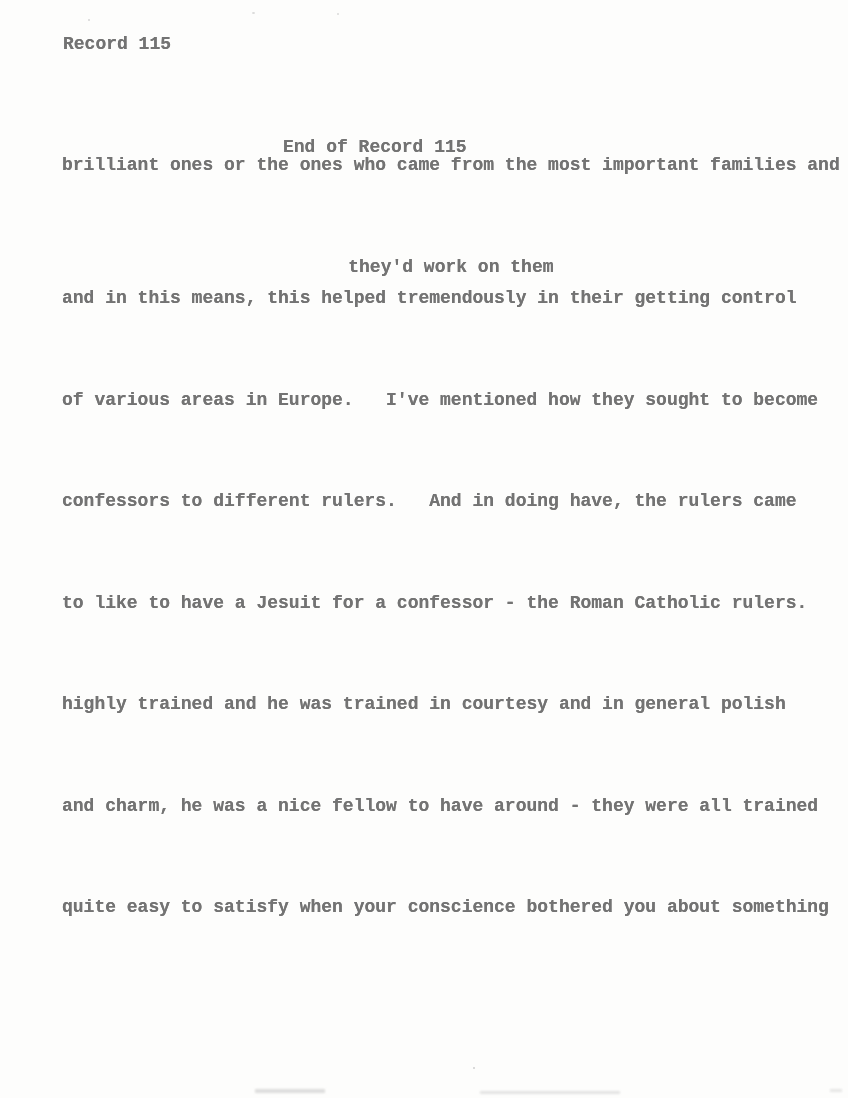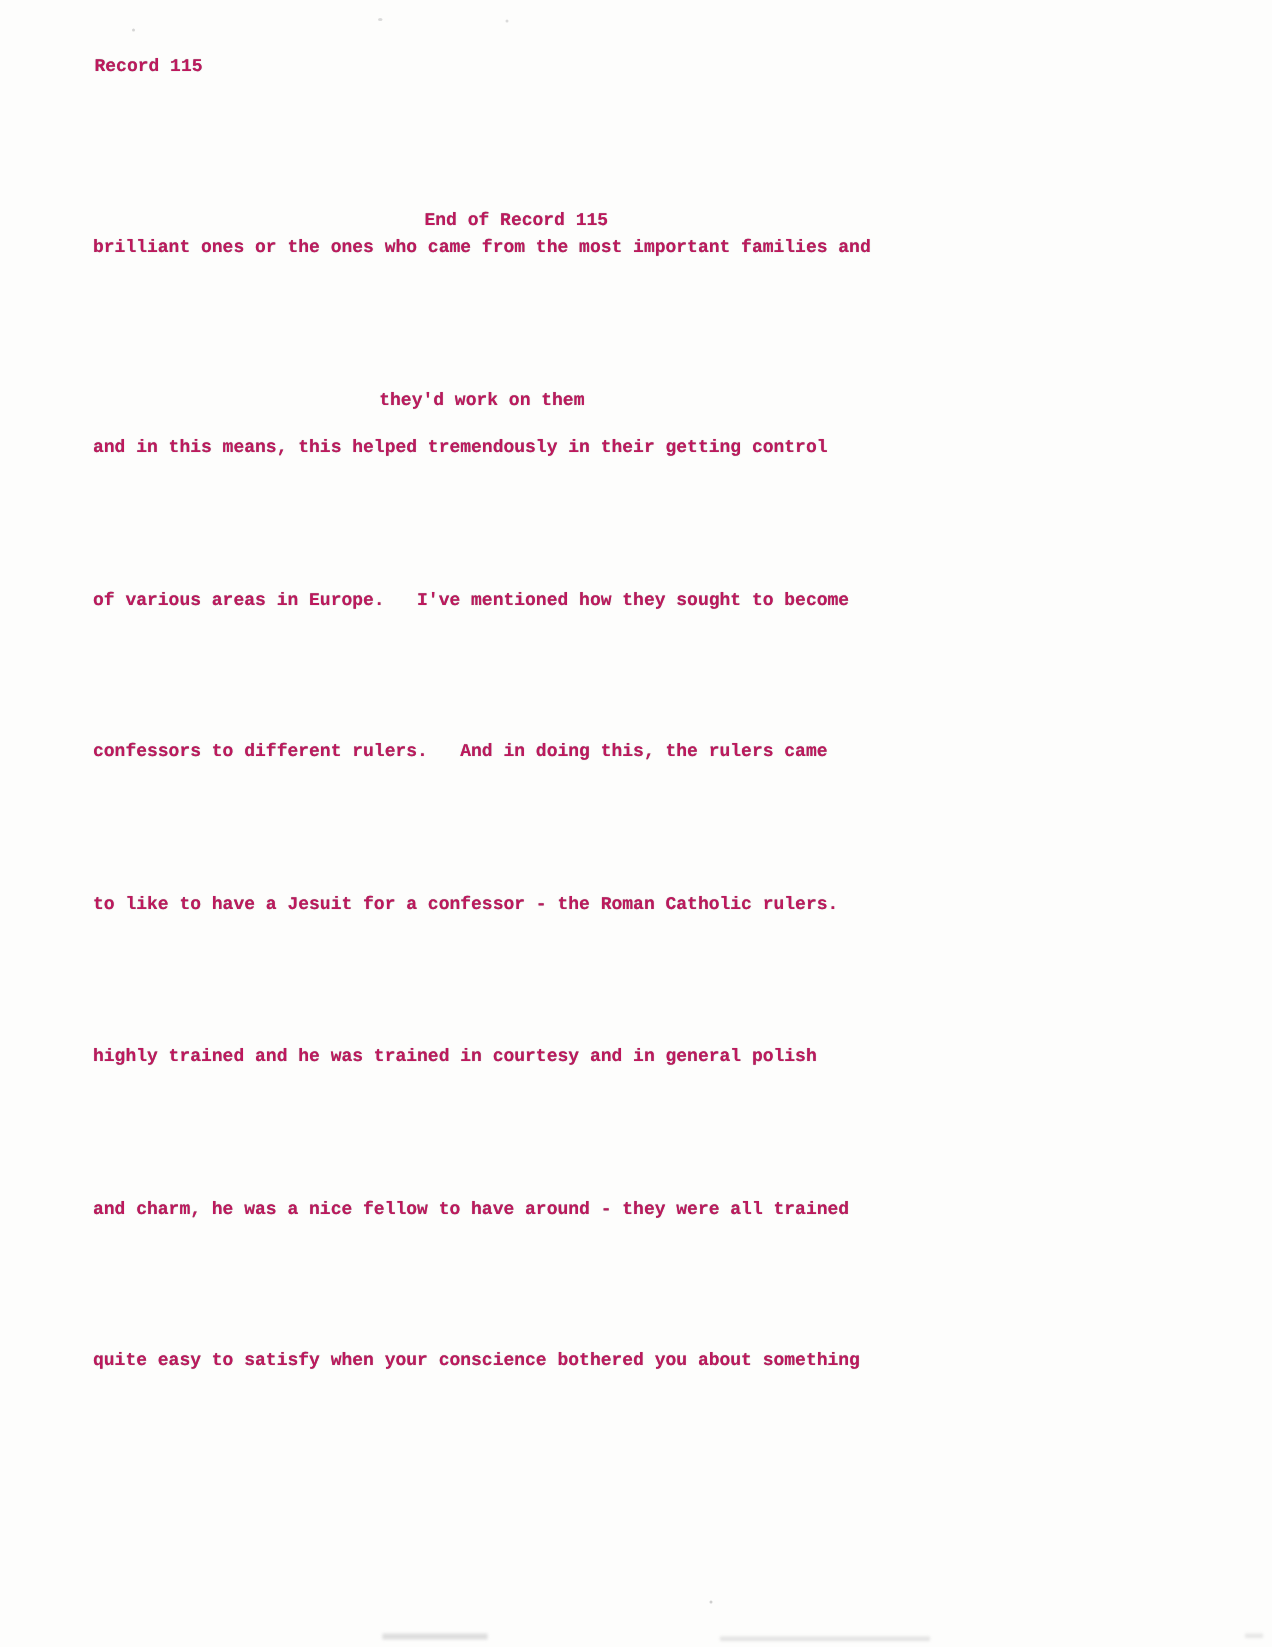--- a/index.html
+++ b/index.html
@@ -10,24 +10,24 @@
   .page {
     position: relative;
     width: 848px;
     height: 1098px;
     background: #fdfdfc;
     overflow: hidden;
   }
   .txt {
     position: absolute;
     font-family: "Liberation Mono", "DejaVu Sans Mono", monospace;
-    font-size: 12px;
+    font-size: 18px;
     font-weight: 700;
     line-height: 33.85px;
-    color: #be185d;
+    color: #737373;
     white-space: pre;
     letter-spacing: 0;
     text-shadow: 0 0 0.5px rgba(25,25,25,0.55);
   }
   .line { height: 33.85px; }
   .record-header { top: 27.5px; left: 63px; }
   .intro-paragraph { top: 81.5px; left: 62px; text-align: center; }
   .end-of-record { top: 131px; left: 283px; }
   .body-paragraph { top: 214.5px; left: 62px; }
   .page-number { top: 1110px; left: 400px; }
@@ -52,21 +52,21 @@
   <div class="txt intro-paragraph">
     <div class="line">brilliant ones or the ones who came from the most important families and</div>
     <div class="line">they'd work on them</div>
   </div>
 
   <div class="txt end-of-record">End of Record 115</div>
 
   <div class="txt body-paragraph">
     <div class="line">and in this means, this helped tremendously in their getting control</div>
     <div class="line">of various areas in Europe.   I've mentioned how they sought to become</div>
-    <div class="line">confessors to different rulers.   And in doing this, the rulers came</div>
+    <div class="line">confessors to different rulers.   And in doing have, the rulers came</div>
     <div class="line">to like to have a Jesuit for a confessor - the Roman Catholic rulers.</div>
     <div class="line">highly trained and he was trained in courtesy and in general polish</div>
     <div class="line">and charm, he was a nice fellow to have around - they were all trained</div>
     <div class="line">quite easy to satisfy when your conscience bothered you about something</div>
     
     
     
     
     
     

